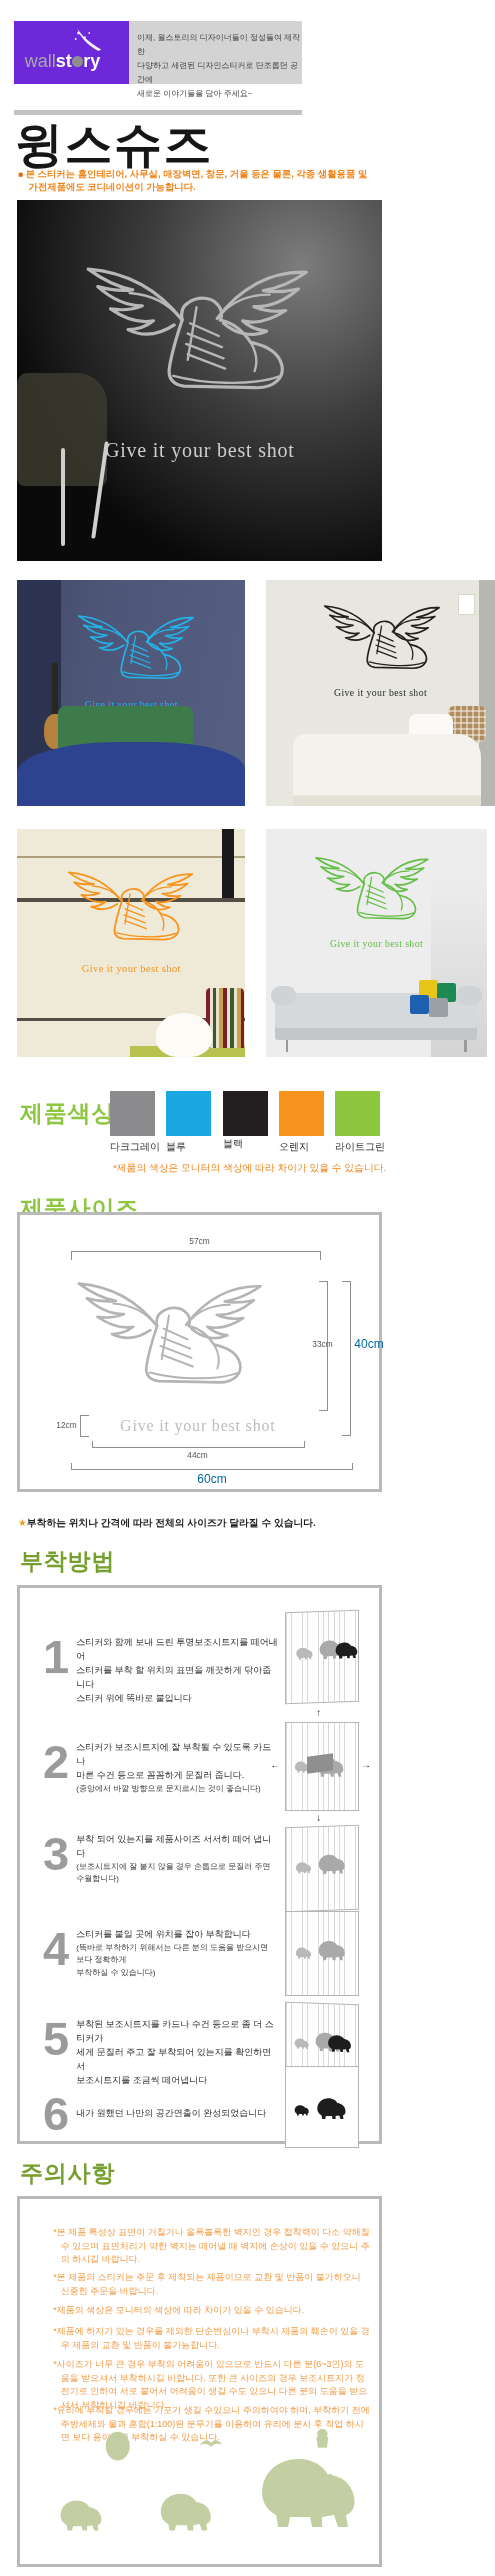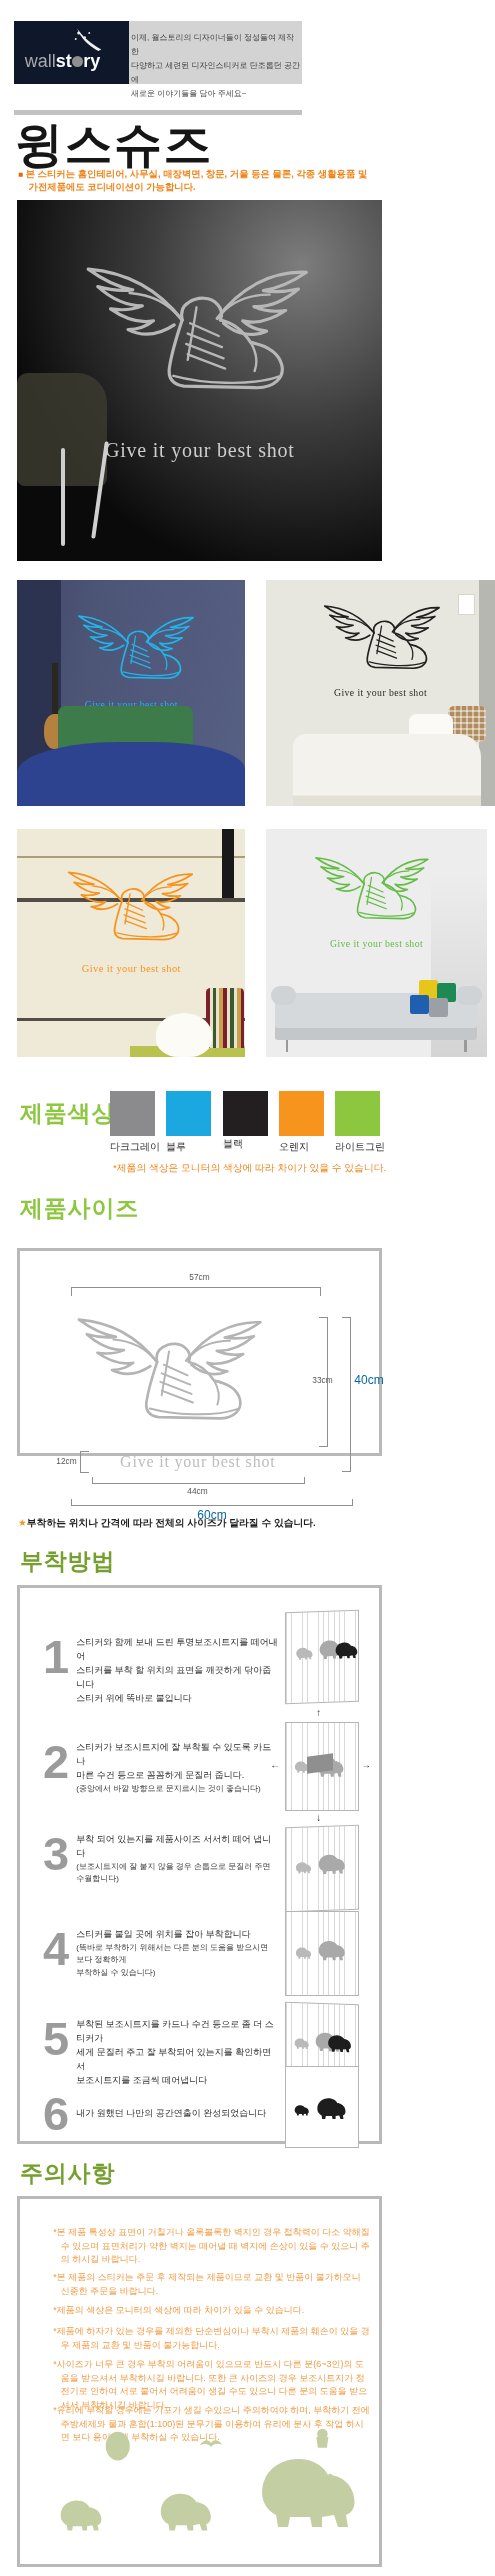--- a/index.html
+++ b/index.html
@@ -1,26 +1,26 @@
 <!DOCTYPE html>
 <html style="font-size:12px"><head>
 <meta charset="utf-8">
 <style>
   html,body{margin:0;padding:0;background:#fff;}
   #page{position:relative;width:496px;height:2576px;background:#fff;overflow:hidden;
         font-family:"Liberation Sans","DejaVu Sans",sans-serif;}
   .abs{position:absolute;}
   
-  .logo-box{left:14.3px;top:21px;width:115px;height:63px;background:#0f172a;color:#fff;}
+  .logo-box{left:14.3px;top:21px;width:115px;height:63px;background:#6d28d9;color:#fff;}
   .logo-text{position:absolute;left:10.5px;bottom:12px;font-size:18px;letter-spacing:0;}
   .logo-wall{color:#a9a9ab;font-weight:400;}
   .logo-story{color:#fdfdfd;font-weight:700;}
   .logo-o{display:inline-block;width:11.3px;height:11.3px;border-radius:50%;background:#8f8f92;vertical-align:baseline;}
   .tag-box{left:129px;top:21px;width:173px;height:63px;background:#d3d3d3;}
-  .tag-text{position:absolute;left:2px;top:9.8px;font-size:8px;line-height:1.75;color:#3f3f3f;}
+  .tag-text{position:absolute;left:8px;top:9.8px;font-size:8px;line-height:1.75;color:#3f3f3f;}
   .divider{left:14.3px;top:110px;width:288px;height:5.3px;background:#c2c2c2;}
   .page-title{left:15px;top:113px;font-size:48px;font-weight:700;color:#161616;letter-spacing:1.5px;}
   .intro{left:18px;top:168px;font-size:9.4px;line-height:1.35;color:#f08419;font-weight:700;}
   .intro .sq{color:#e06a10;font-size:8.3px;}
   
   .hero{left:17.3px;top:200px;width:365px;height:361px;
         background:radial-gradient(ellipse at 78% 18%, #7d7d7d 0%, #3c3c3c 38%, #0a0a0a 75%);}
   .hero svg.shoe{position:absolute;left:44px;top:38px;width:271px;height:188px;color:#b7b7b7;}
   .hero .slogan{position:absolute;left:0;right:0;top:239px;text-align:center;
         font-family:"Liberation Serif","DejaVu Serif",serif;font-size:20px;color:#cdcdcd;letter-spacing:0.8px;}
@@ -58,21 +58,21 @@
   .p-green .leg{position:absolute;bottom:-12px;width:2.3px;height:12px;background:#9a9a9a;}
   .p-green .pw{position:absolute;width:19.5px;height:19.5px;border-radius:2.3px;}
   
   .h-green{font-size:23px;font-weight:700;color:#8dc63f;letter-spacing:0.8px;}
   .h-olive{font-size:23px;font-weight:700;color:#759f2f;letter-spacing:0.8px;}
   
   .swatch{top:1091px;width:45px;height:45px;}
   .swatch-label{top:1140px;font-size:10px;color:#2d2d2d;width:53px;font-family:Liberation Serif, serif;}
   .color-note{left:113px;top:1162px;font-size:9.8px;color:#f08419;}
   
-  .size-box{left:17.3px;top:1248px;width:365px;height:208px;border:3px solid #b9b9b9;background:#fff;box-sizing:border-box;}
+  .size-box{left:17.3px;top:1212px;width:365px;height:280px;border:3px solid #b9b9b9;background:#fff;box-sizing:border-box;}
   .dim{color:#555;font-size:8.3px;}
   .dim-big{color:#0369a1;font-size:12px;}
   .brk{position:absolute;border:0 solid #8f8f8f;}
   .size-box svg.shoe{position:absolute;left:36px;top:44px;width:226px;height:154px;color:#b4b4b4;}
   .size-slogan{position:absolute;left:72px;top:202px;width:211px;text-align:center;
        font-family:"Liberation Serif","DejaVu Serif",serif;font-size:16px;color:#bdbdbd;letter-spacing:0.8px;}
   .size-note{left:18px;top:1517px;font-size:9.8px;color:#1d1d1d;font-weight:700;}
   .size-note .star{color:#f7941d;}
   
   .steps-box{left:17.3px;top:1585px;width:365px;height:559px;border:3px solid #b9b9b9;background:#fff;box-sizing:border-box;}

